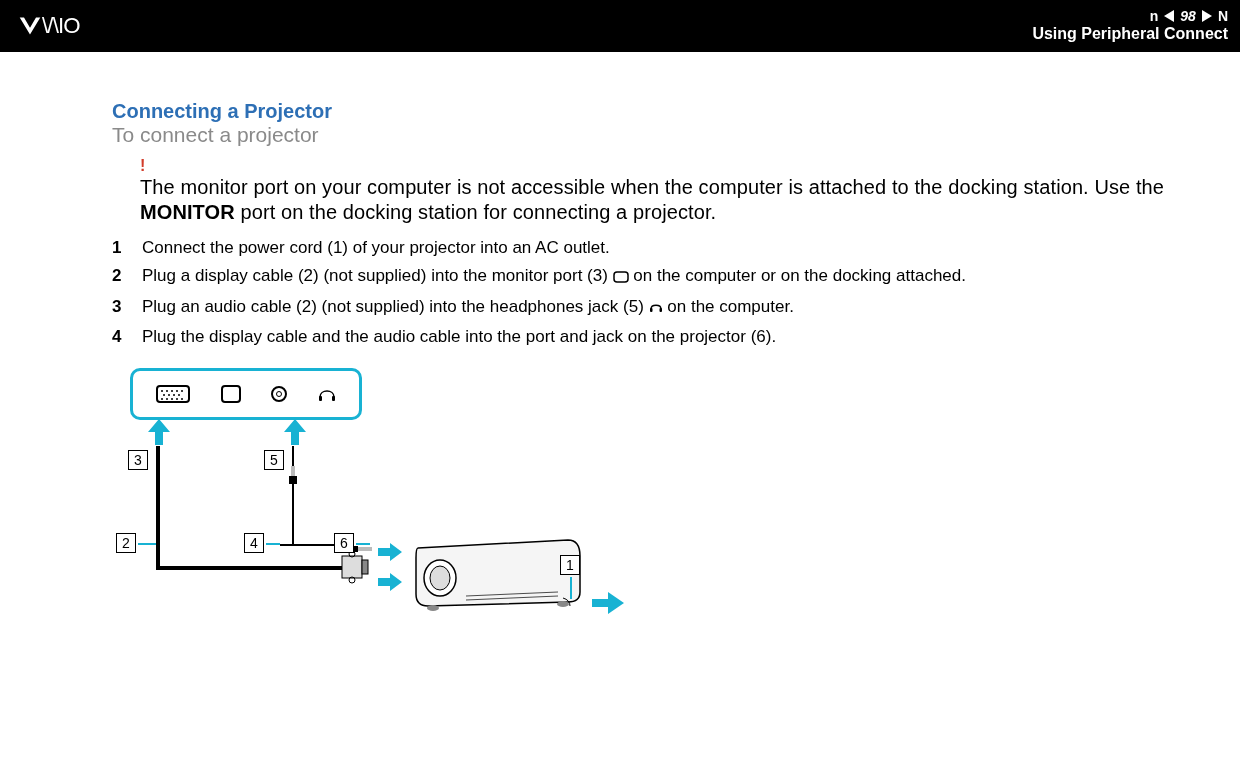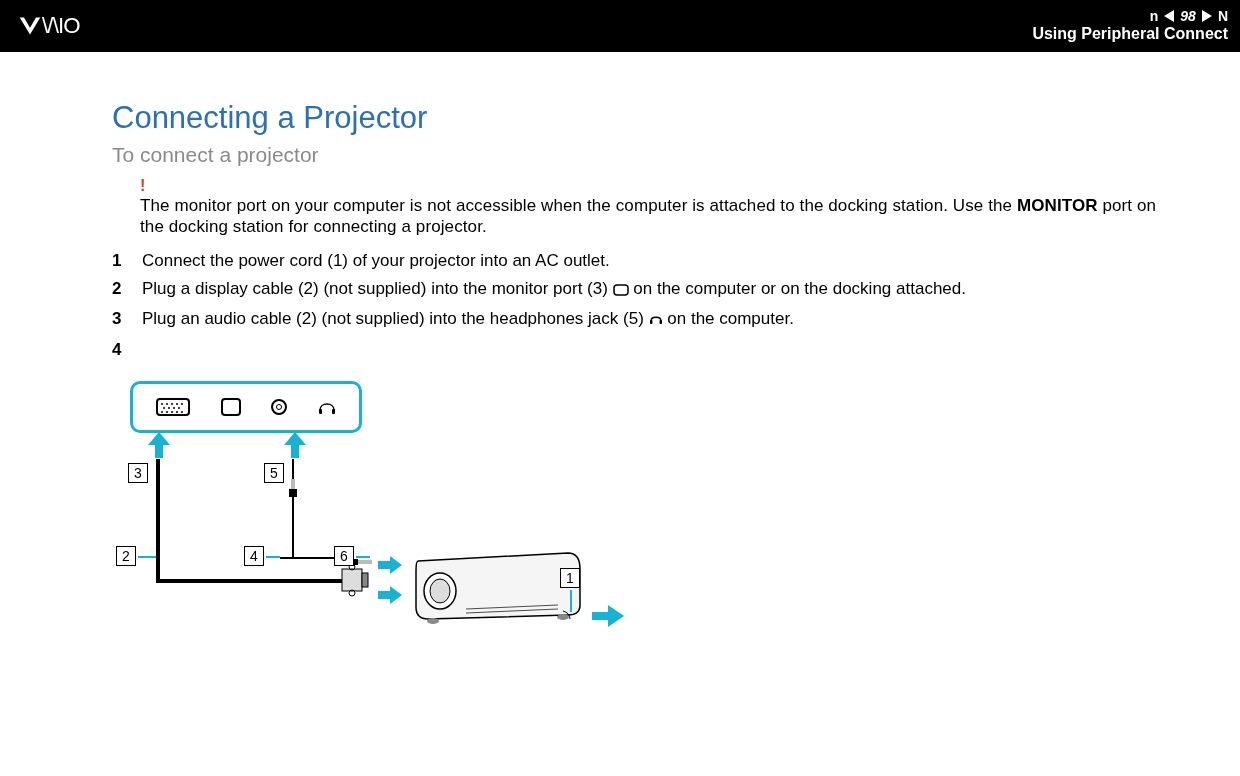--- a/index.html
+++ b/index.html
@@ -8,26 +8,26 @@
     .logo { display: flex; align-items: center; }
     .logo svg { height: 24px; width: auto; }
     .header-right { text-align: right; }
     .nav-row { display: flex; align-items: center; justify-content: flex-end; gap: 6px; font-style: italic; font-weight: bold; font-size: 14px; line-height: 1; margin-bottom: 2px; }
     .chapter { font-size: 16px; font-weight: 600; }
     .nav-letter { font-style: normal; font-weight: bold; }
     .tri { display: inline-block; width: 0; height: 0; border-top: 6px solid transparent; border-bottom: 6px solid transparent; }
     .tri-left { border-right: 10px solid #fff; }
     .tri-right { border-left: 10px solid #fff; }
     .content { padding: 48px 56px 0 112px; }
-    h2.section { color: #2d6fb5; font-size: 31px; font-weight: normal; margin-bottom: 7px; }
+    h2.section { color: #2d6fb5; font-size: 20px; font-weight: bold; margin-bottom: 0; }
     p.intro { font-size: 17px; line-height: 1.35; margin-bottom: 16px; }
     h3.sub { color: #8a8a8a; font-size: 21px; font-weight: normal; margin-bottom: 10px; }
     .warn-block { margin: 0 0 10px 28px; }
     .warn-mark { color: #d23c2a; font-weight: bold; font-size: 16px; }
-    .note { font-family: "Arial Narrow", Arial, Helvetica, sans-serif; font-stretch: condensed; font-size: 17px; line-height: 1.25; letter-spacing: 0.1px; }
+    .note { font-family: "Arial Narrow", Arial, Helvetica, sans-serif; font-stretch: condensed; font-size: 20px; line-height: 1.25; letter-spacing: 0.1px; }
     ol.steps { list-style: none; counter-reset: step; margin-left: 0; }
     ol.steps li { display: flex; align-items: baseline; gap: 14px; font-size: 17px; line-height: 1.55; margin-bottom: 2px; }
     ol.steps li .num { font-weight: bold; width: 16px; }
     .monitor-icon, .headphones-icon { display:inline-block; vertical-align: -2px; }
     .diagram-wrap { margin: 18px 0 0 18px; position: relative; width: 560px; height: 260px; }
     .port-panel { position: absolute; top: 0; left: 0; width: 232px; height: 52px; border: 3px solid #18b2d3; border-radius: 10px; background: #fff; display: flex; align-items: center; justify-content: space-around; padding: 0 8px; }
     .vga-port { width: 34px; height: 18px; border: 2px solid #000; border-radius: 4px; position: relative; }
     .vga-port::before { content:""; position:absolute; inset:3px; display:grid; grid-template-columns: repeat(5,1fr); grid-template-rows: repeat(3,1fr); gap:1px; }
     .tv-icon { width: 20px; height: 18px; border: 2px solid #000; border-radius: 4px; }
     .circ-icon { width: 16px; height: 16px; border: 2px solid #000; border-radius: 50%; position: relative; }
@@ -123,20 +123,21 @@
       <span>
         <span>Plug an audio cable (2) (not supplied) into the headphones jack (5) </span><span class="headphones-icon"><svg width="14" height="14" viewBox="0 0 14 14">
               <path d="M2 9 C2 4 12 4 12 9" fill="none" stroke="#000" stroke-width="1.3"></path>
               <rect x="1" y="8" width="2.5" height="4" rx="1" fill="#000"></rect>
               <rect x="10.5" y="8" width="2.5" height="4" rx="1" fill="#000"></rect>
             </svg></span><span> on the computer.</span>
       </span>
     </li>
     <li>
       <span class="num">4</span>
+      <span>Plug the display cable and the audio cable into the port and jack on the projector (6).</span>
     </li>
   </ol>
 
   <div class="diagram-wrap">
     <div class="port-panel">
       <div class="vga-port">
         <span class="dot-vga" style="top:3px;left:3px"></span>
           <span class="dot-vga" style="top:3px;left:8px"></span>
           <span class="dot-vga" style="top:3px;left:13px"></span>
           <span class="dot-vga" style="top:3px;left:18px"></span>

